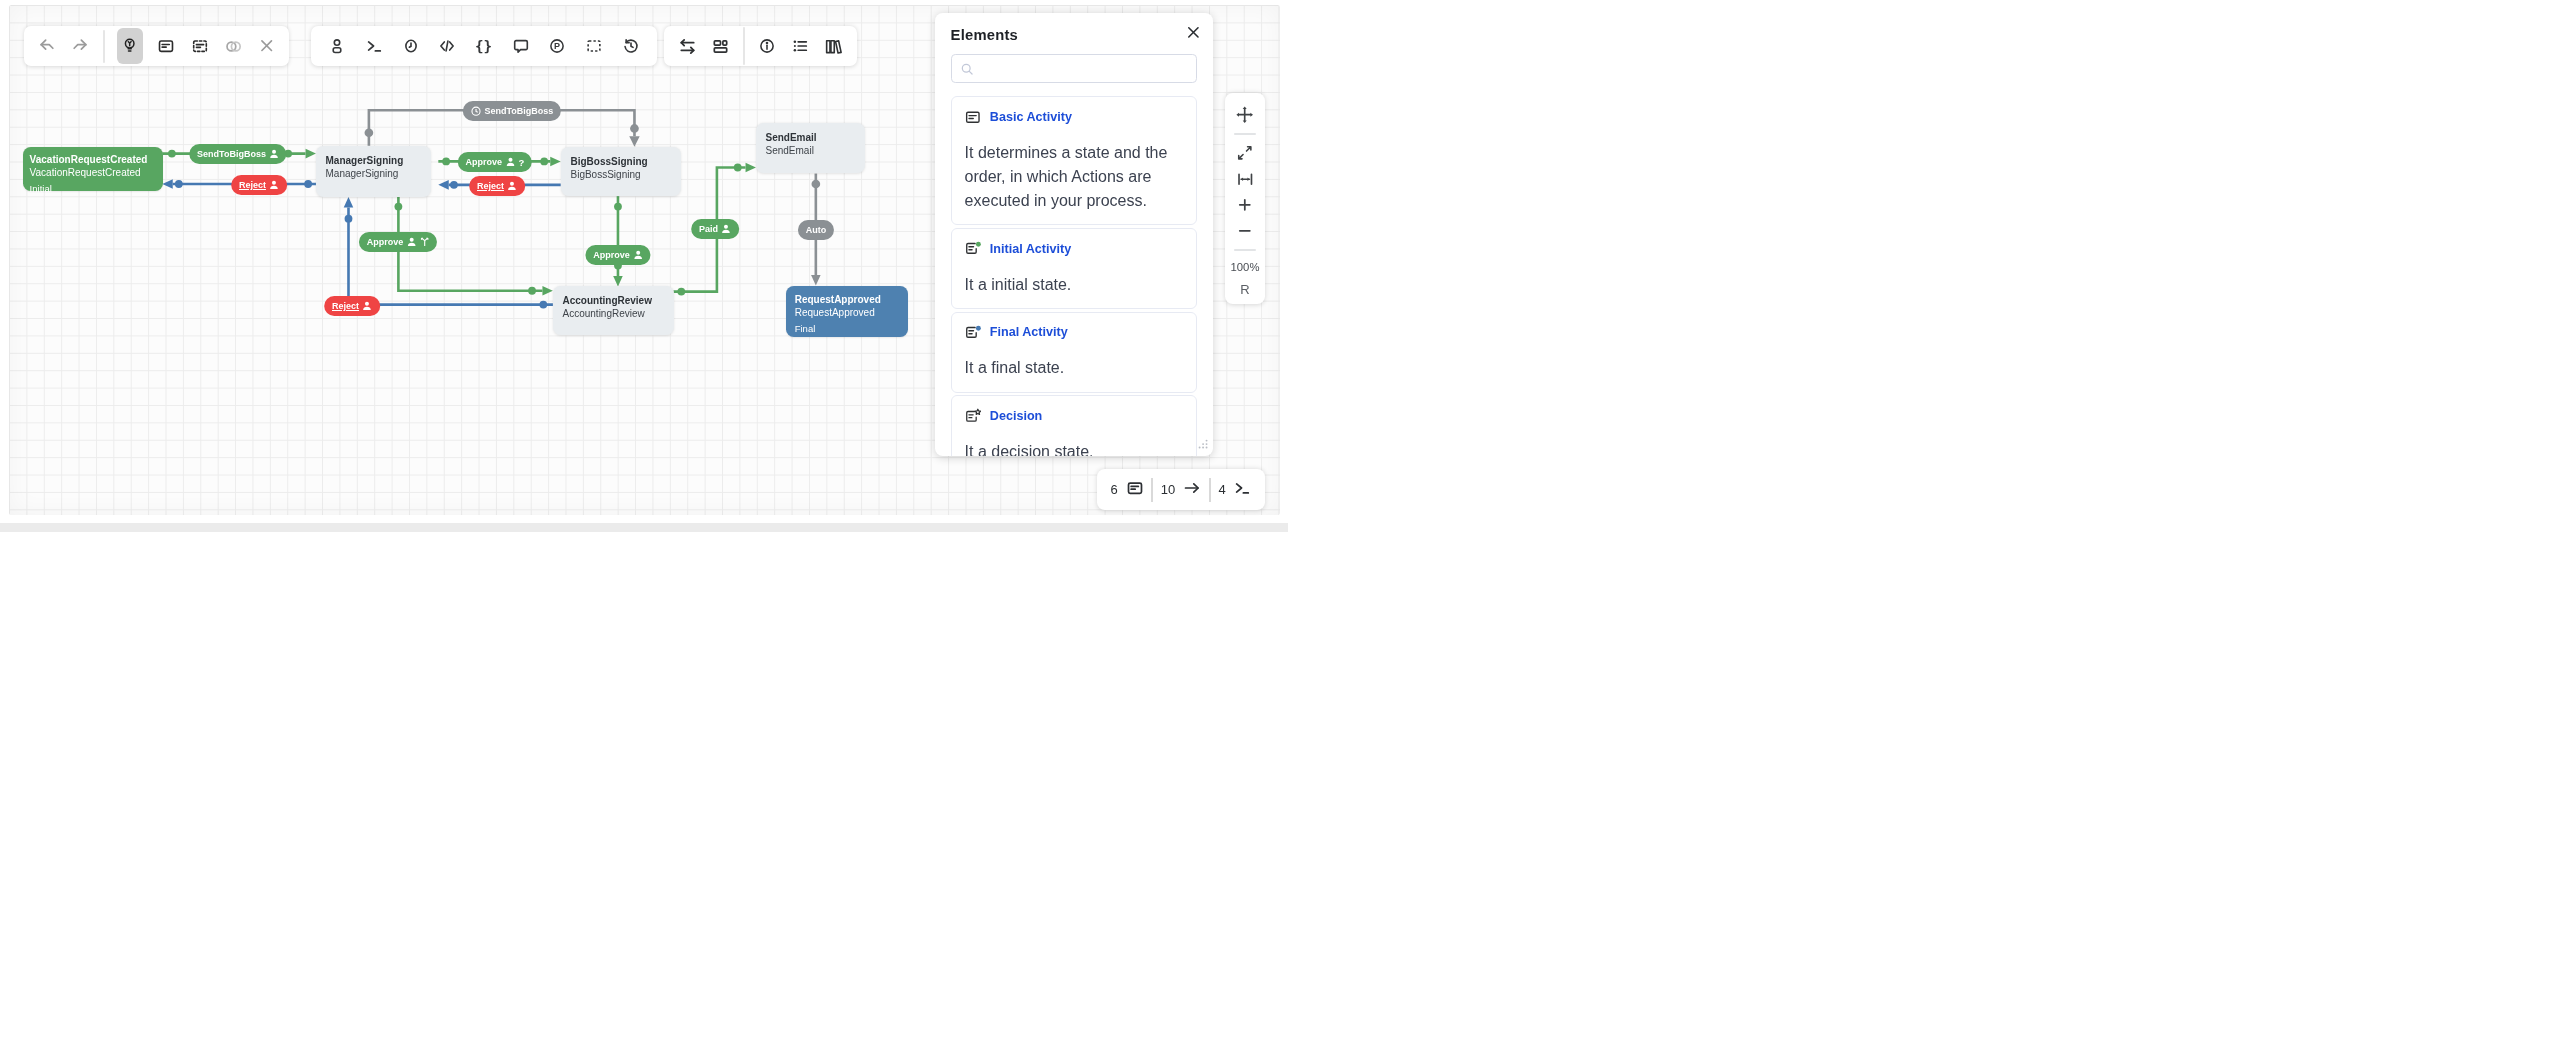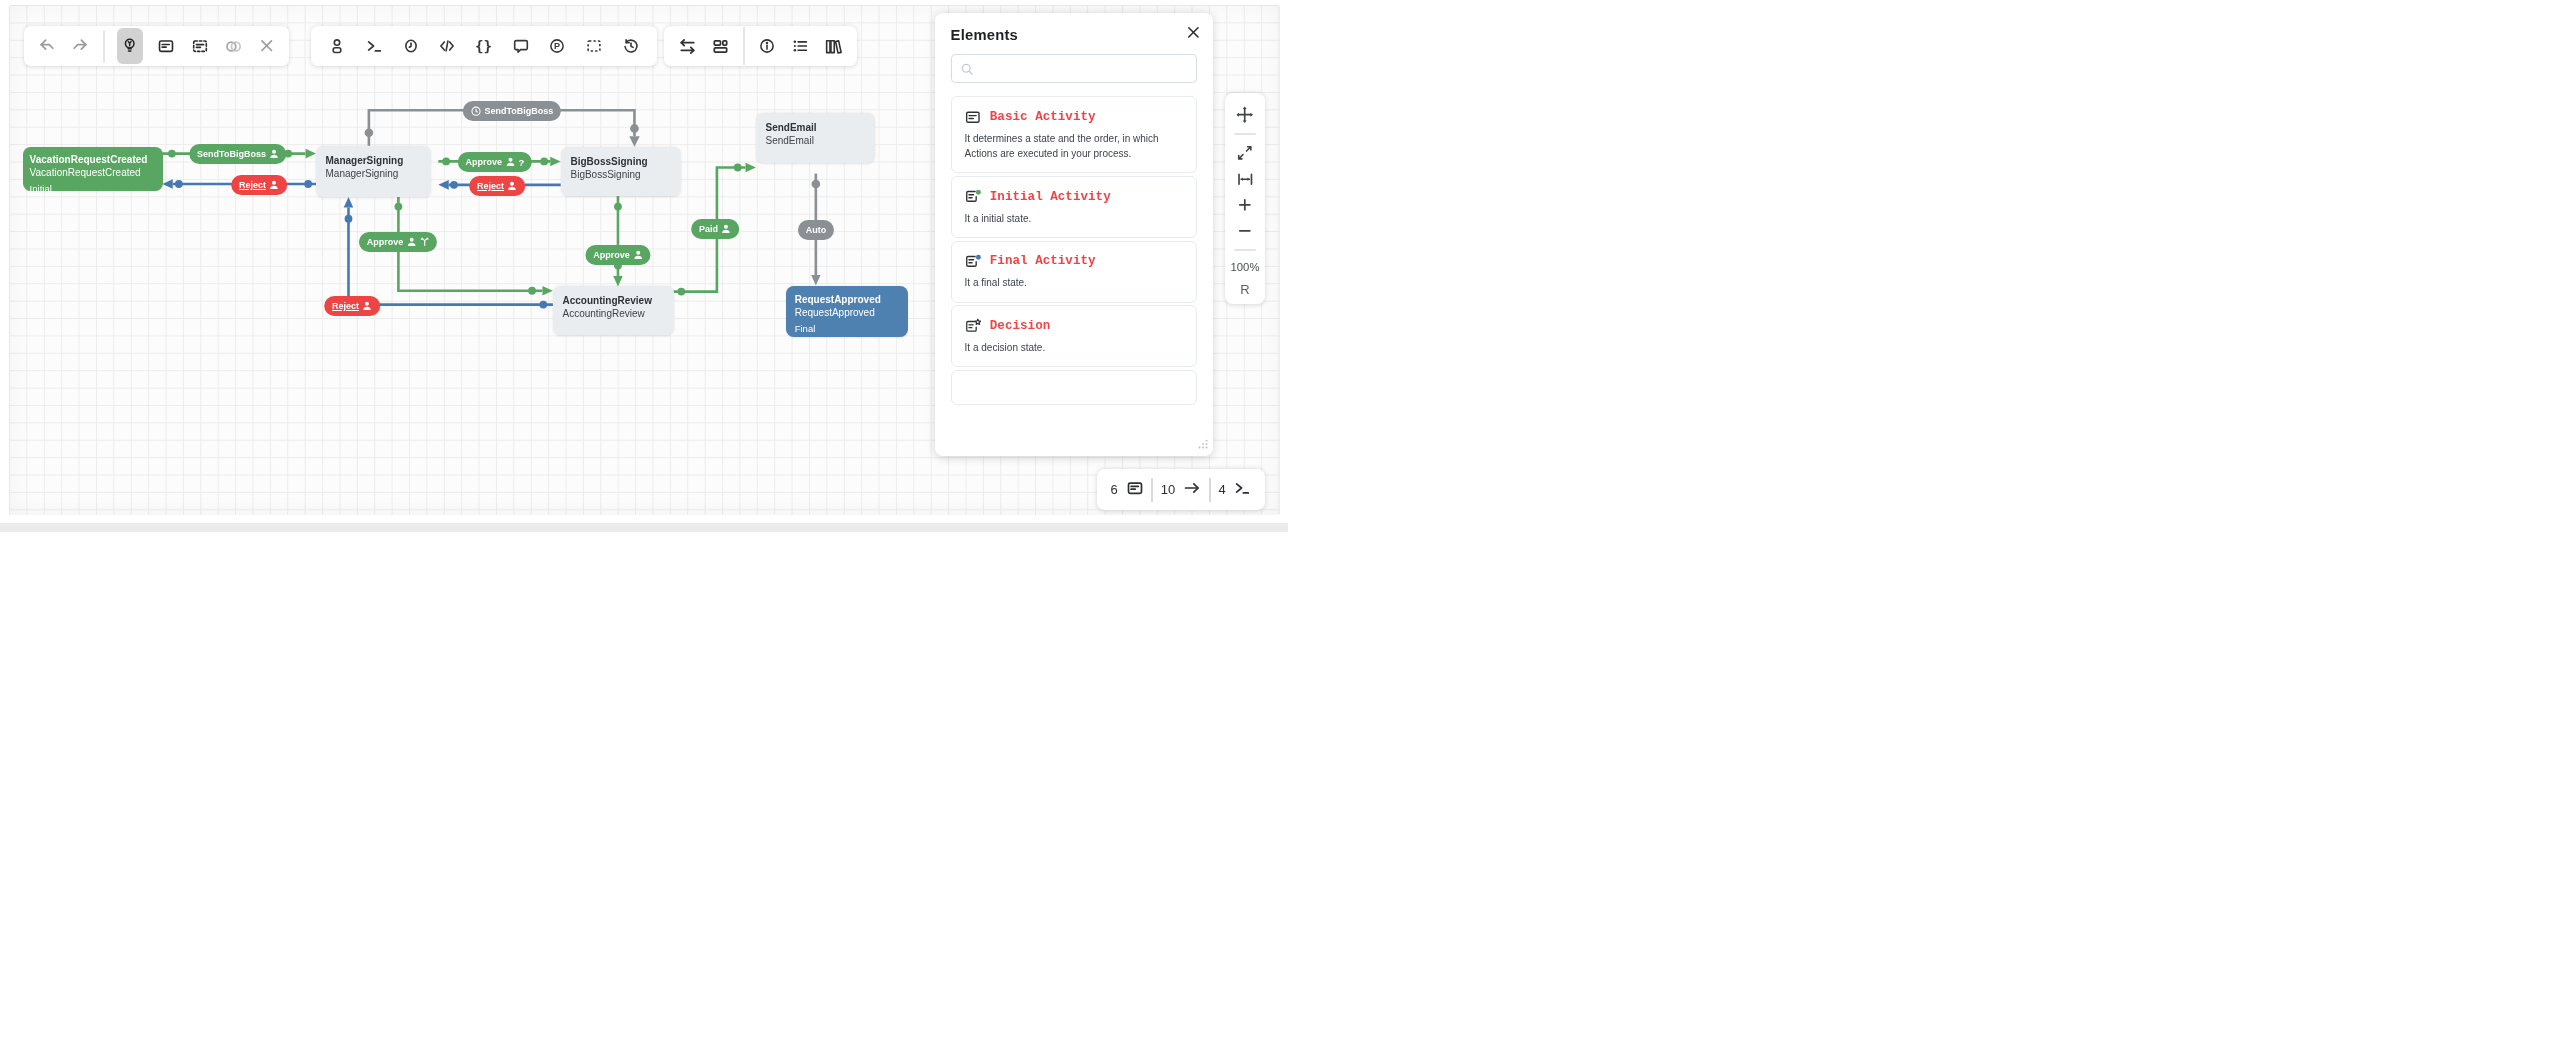--- a/index.html
+++ b/index.html
@@ -45,22 +45,22 @@
   
   .panel { position:absolute; left:935px; top:13px; width:278px; height:443px; background:#fff; border-radius:7.8px;
     box-shadow:0 1.7px 8.7px rgba(0,0,0,.16); padding:14px 15.6px 7px 15.6px; overflow:hidden; }
   .panel h1 { font-size:14.8px; color:#1e2126; letter-spacing:0.2px; }
   .panel .close { position:absolute; right:10.4px; top:10.4px; width:19px; height:19px; display:flex; align-items:center; justify-content:center; cursor:pointer; }
   .search { margin-top:11.3px; height:29px; border:0.9px solid #d7dbe6; border-radius:4.3px; display:flex; align-items:center; padding:0 8.7px; }
   .search input { border:none; outline:none; flex:1; font-size:11.3px; margin-left:7px; font-family:"Liberation Sans",sans-serif; }
   .cards { margin-top:13px; }
   .card { border:0.9px solid #e7eaf3; border-radius:6px; padding:11.3px 13px; margin-bottom:2.6px; cursor:grab; background:#fff; }
   .card .hd { display:flex; align-items:center; gap:8.7px; }
-  .card .hd b { font-size:12.6px; color:#ef4444;font-family:Liberation Mono, monospace; }
-  .card p { margin-top:6px; font-size:10px; line-height:1.5; color:#3c4250; }
+  .card .hd b { font-size:12.6px; color:#1d4ed8; }
+  .card p { margin-top:16px; font-size:16px; line-height:1.5; color:#3c4250; }
   .grip { position:absolute; right:4.3px; bottom:3.5px; }
 
   
   .zoomstrip { position:absolute; left:1225px; top:93px; width:40px; height:211px; background:#fff; border-radius:7.8px;
     box-shadow:0 0.9px 5.2px rgba(0,0,0,.15); display:flex; flex-direction:column; align-items:center; padding:8.7px 0 7px; }
   .zoomstrip .zi { width:21px; height:21px; display:flex; align-items:center; justify-content:center; cursor:pointer; margin:2.6px 0; }
   .zoomstrip .hdiv { width:22.6px; height:1.7px; background:#e2e4e6; margin:5.2px 0; border-radius:0.9px; }
   .zoomstrip .zl { font-size:11.3px; color:#4a4e54; margin:5.2px 0 1.7px; cursor:pointer; }
   .zoomstrip .zr { font-size:13px; color:#5a5e64; margin-top:7px; cursor:pointer; }
 
@@ -154,21 +154,21 @@
     <div class="b">Initial</div>
   </div>
   <div class="node gray" style="left:316px;top:146px;width:115px;height:51px;">
     <div class="t">ManagerSigning</div>
     <div class="s">ManagerSigning</div>
   </div>
   <div class="node gray" style="left:561px;top:147px;width:120px;height:49px;">
     <div class="t">BigBossSigning</div>
     <div class="s">BigBossSigning</div>
   </div>
-  <div class="node gray" style="left:756px;top:113px;width:119px;height:50px;">
+  <div class="node gray" style="left:756px;top:123px;width:109px;height:50px;">
     <div class="t">SendEmail</div>
     <div class="s">SendEmail</div>
   </div>
   <div class="node gray" style="left:553px;top:286px;width:121px;height:49px;">
     <div class="t">AccountingReview</div>
     <div class="s">AccountingReview</div>
   </div>
   <div class="node blue" style="left:786px;top:286px;width:122px;height:51px;padding:7px 8.7px;">
     <div class="t">RequestApproved</div>
     <div class="s">RequestApproved</div>

